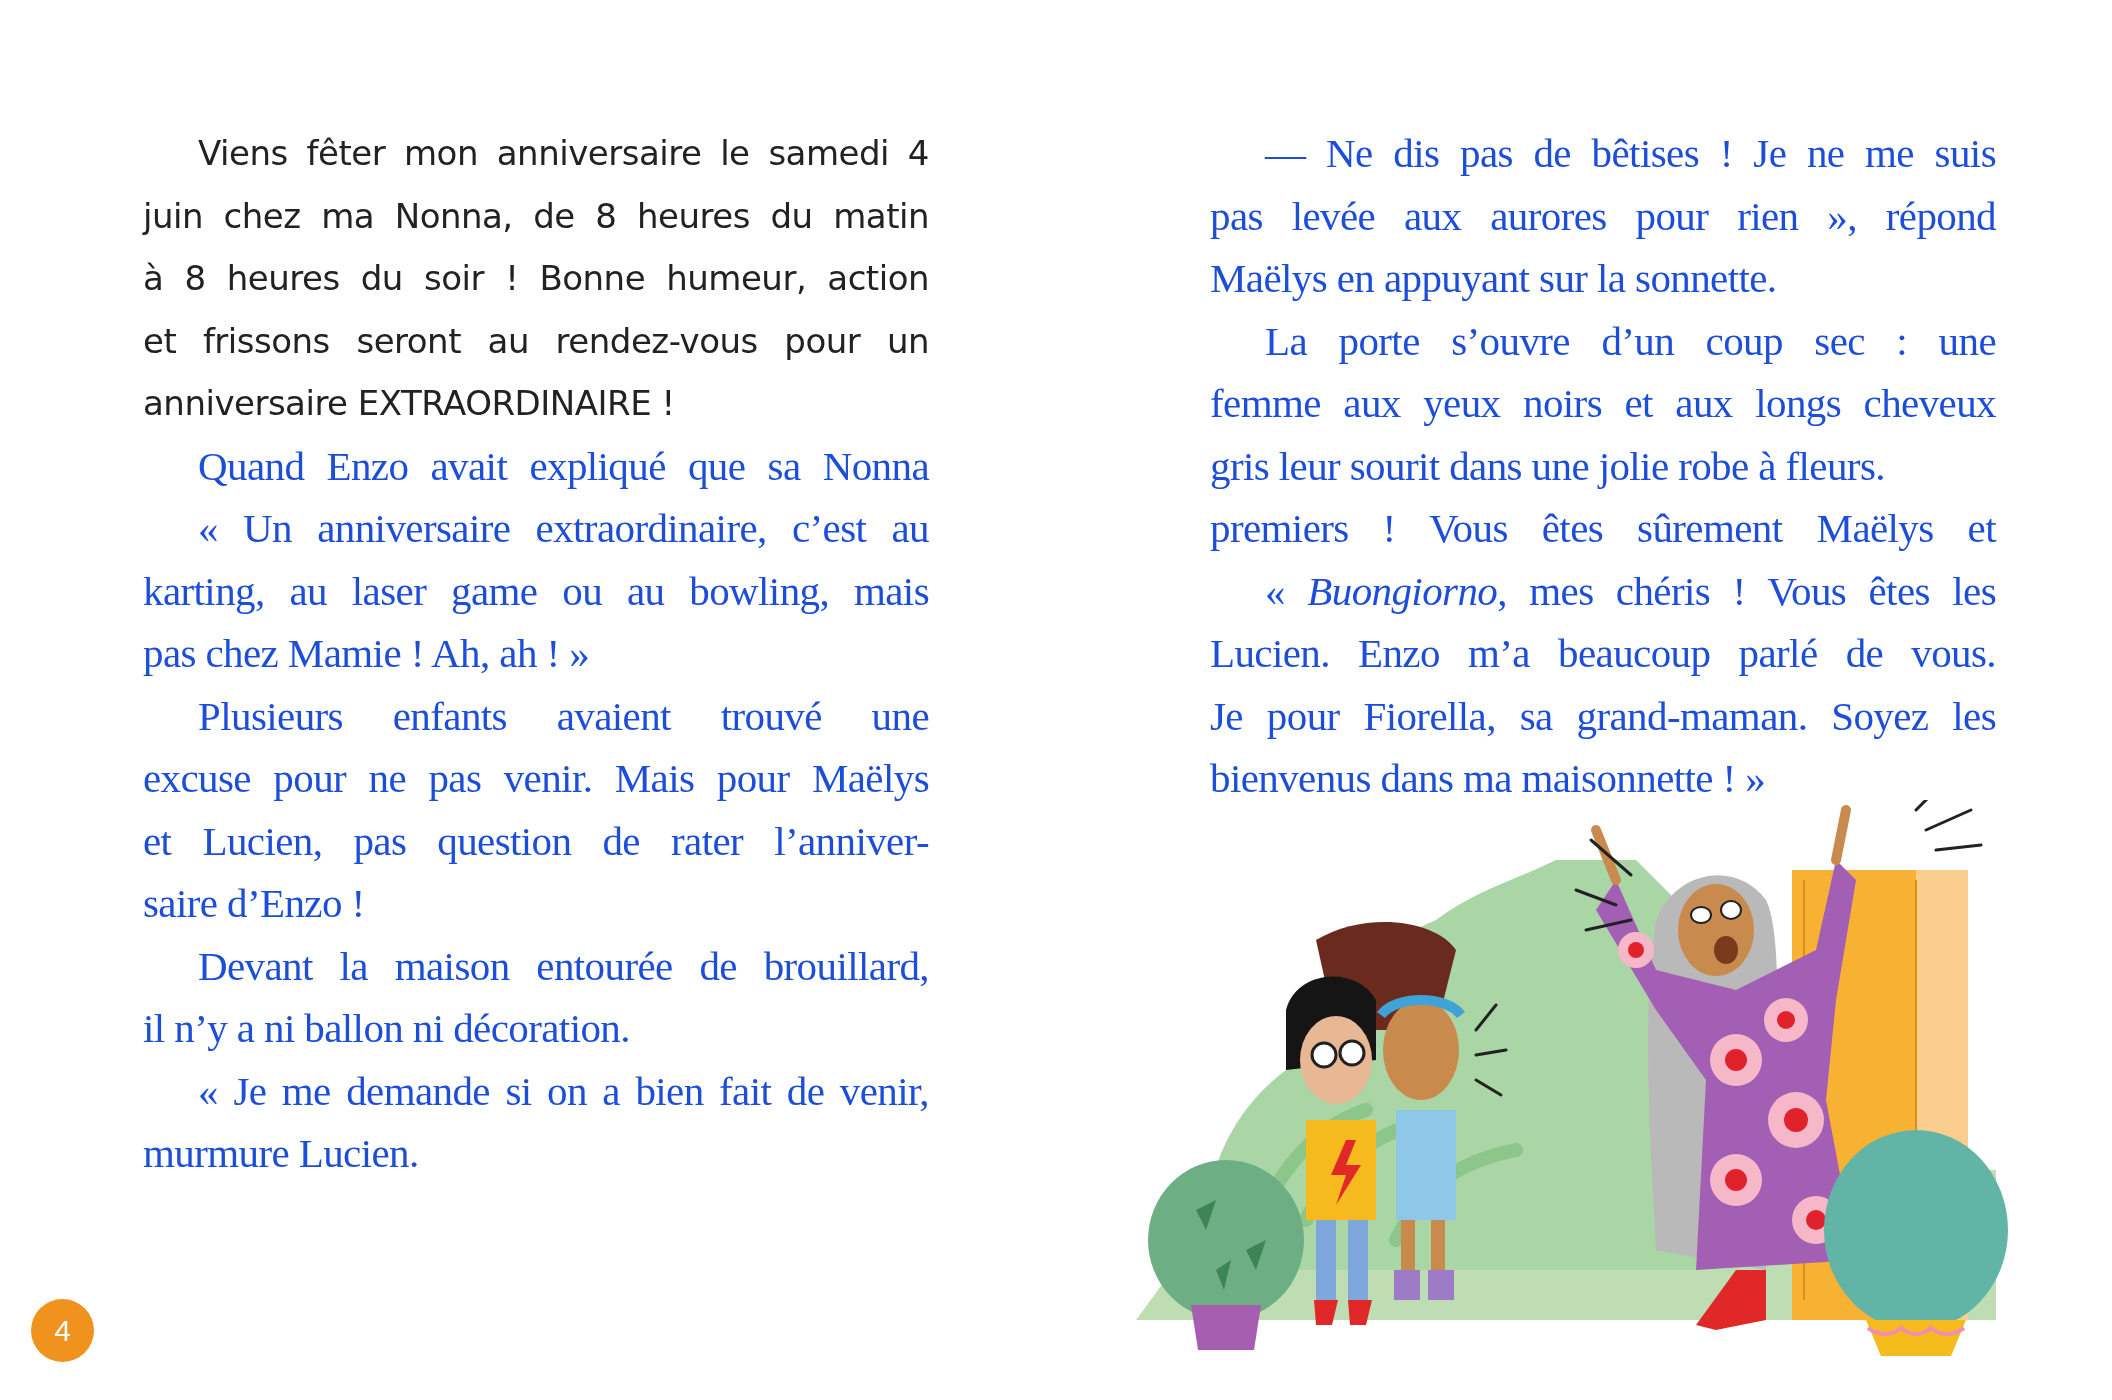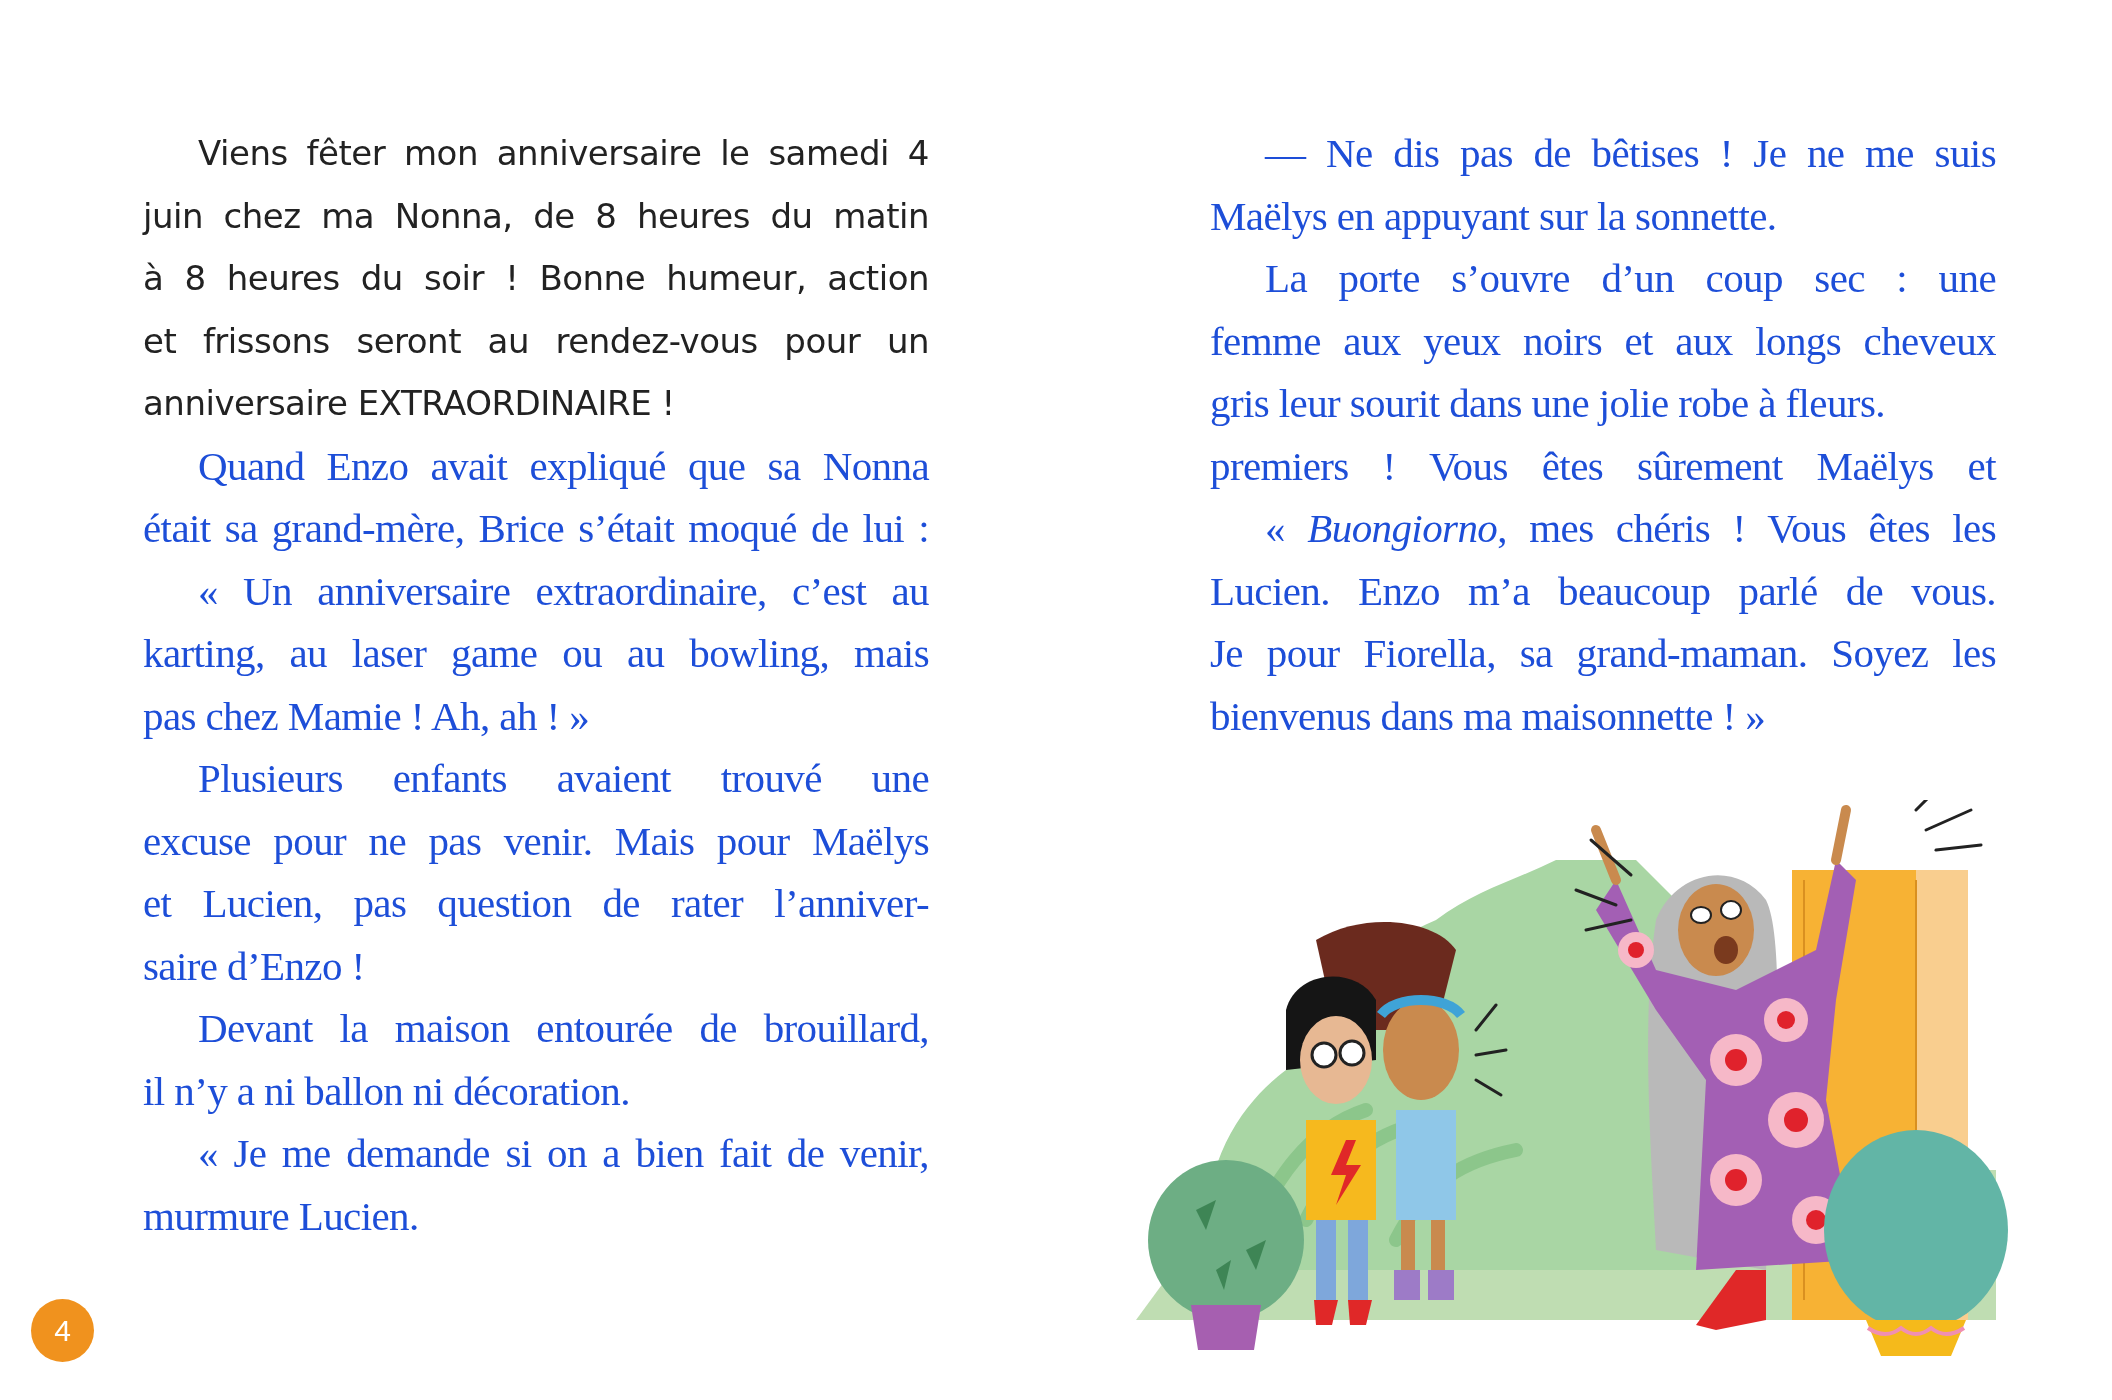--- a/index.html
+++ b/index.html
@@ -47,41 +47,41 @@
 
 <div class="page page-left">
   <div class="column">
     <span class="line hand indent">Viens fêter mon anniversaire le samedi 4</span>
     <span class="line hand">juin chez ma Nonna, de 8 heures du matin</span>
     <span class="line hand">à 8 heures du soir ! Bonne humeur, action</span>
     <span class="line hand">et frissons seront au rendez-vous pour un</span>
     <span class="line hand last">anniversaire EXTRAORDINAIRE !</span>
 
     <span class="line indent">Quand Enzo avait expliqué que sa Nonna</span>
-    <span class="line">était sa grand-mère, Brice s’était moqué de lui :</span>
     <span class="line indent">« Un anniversaire extraordinaire, c’est au</span>
     <span class="line">karting, au laser game ou au bowling, mais</span>
     <span class="line last">pas chez Mamie ! Ah, ah ! »</span>
     <span class="line indent">Plusieurs enfants avaient trouvé une</span>
     <span class="line">excuse pour ne pas venir. Mais pour Maëlys</span>
     <span class="line">et Lucien, pas question de rater l’anniver-</span>
     <span class="line last">saire d’Enzo !</span>
     <span class="line indent">Devant la maison entourée de brouillard,</span>
     <span class="line last">il n’y a ni ballon ni décoration.</span>
     <span class="line indent">« Je me demande si on a bien fait de venir,</span>
     <span class="line last">murmure Lucien.</span>
   </div>
   <div class="page-number">
     <span>4</span>
   </div>
 </div>
 
 <div class="page page-right">
   <div class="column">
     <span class="line indent">— Ne dis pas de bêtises ! Je ne me suis</span>
+    <span class="line">pas levée aux aurores pour rien », répond</span>
     <span class="line last">Maëlys en appuyant sur la sonnette.</span>
     <span class="line indent">La porte s’ouvre d’un coup sec : une</span>
     <span class="line">femme aux yeux noirs et aux longs cheveux</span>
     <span class="line last">gris leur sourit dans une jolie robe à fleurs.</span>
 
     <span class="line">premiers ! Vous êtes sûrement Maëlys et</span>
     <span class="line indent"><span>« </span><span class="italic">Buongiorno</span><span>, mes chéris ! Vous êtes les</span></span>
     <span class="line">Lucien. Enzo m’a beaucoup parlé de vous.</span>
     <span class="line">Je pour Fiorella, sa grand-maman. Soyez les</span>
     <span class="line last">bienvenus dans ma maisonnette ! »</span>

